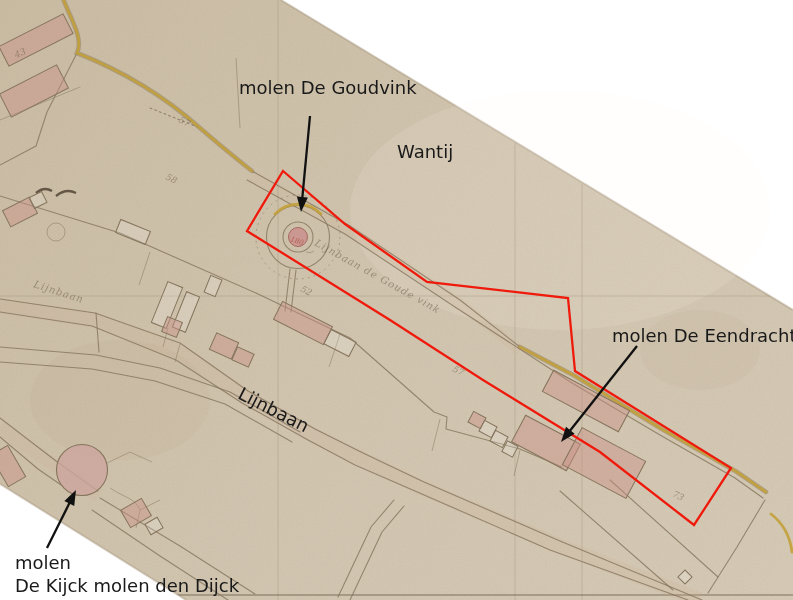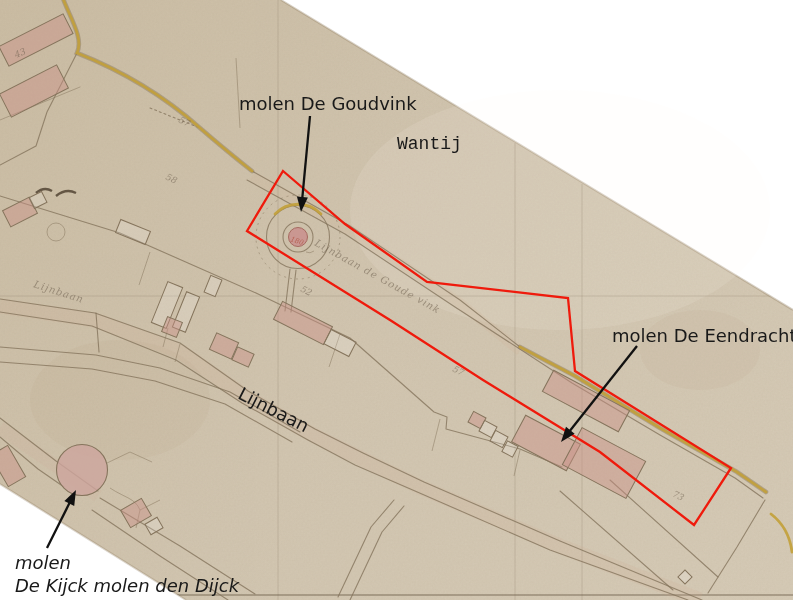--- a/index.html
+++ b/index.html
@@ -1,24 +1,24 @@
 <!DOCTYPE html>
 <html><head>
 <meta charset="utf-8">
 <style>
   html,body{margin:0;padding:0;background:#fff;}
   #stage{position:relative;width:793px;height:600px;overflow:hidden;background:var(--bg,#fff);
          font-family:"DejaVu Sans","Liberation Sans",sans-serif;}
   #mapsvg{position:absolute;left:0;top:0;}
   .label{position:absolute;color:var(--ink,#191919);font-size:18px;line-height:23px;white-space:nowrap;}
-  #lbl-goudvink{left:239px;top:92px;}
-  #lbl-wantij{left:397px;top:133px;font-family:Liberation Mono, monospace;}
+  #lbl-goudvink{left:239px;top:76px;}
+  #lbl-wantij{left:397px;top:140px;}
   #lbl-eendracht{left:612px;top:324px;}
   #lbl-lijnbaan{left:245px;top:382px;transform:rotate(27deg);transform-origin:0 0;}
-  #lbl-kijck{left:15px;top:551px;font-style:italic;}
+  #lbl-kijck{left:15px;top:551px;}
   
   .ln{fill:none;stroke:var(--line,#85745c);stroke-width:1.1;opacity:.8;stroke-linejoin:round;stroke-linecap:round;}
   .lnf{fill:none;stroke:var(--line,#85745c);stroke-width:.9;opacity:.55;stroke-linejoin:round;}
   .yelu{fill:none;stroke:var(--line,#85745c);stroke-width:4.6;opacity:.45;stroke-linecap:round;}
   .yel{fill:none;stroke:var(--yellow,#c2a038);stroke-width:2.8;opacity:.9;stroke-linecap:round;}
   .bldg{fill:var(--pink,#c99087);fill-opacity:.45;stroke:var(--line,#85745c);stroke-width:1;}
   .bldgl{fill:#ffffff;fill-opacity:.18;stroke:var(--line,#85745c);stroke-width:1;}
   .red{fill:none;stroke:var(--red,#ef1a0c);stroke-width:2.3;stroke-linejoin:miter;}
   .grid{stroke:#8d7f69;stroke-width:.8;opacity:.35;}
   .hand{font:italic 10px "DejaVu Serif","Liberation Serif",serif;fill:var(--hand,#6f6150);opacity:.55;letter-spacing:1px;}

